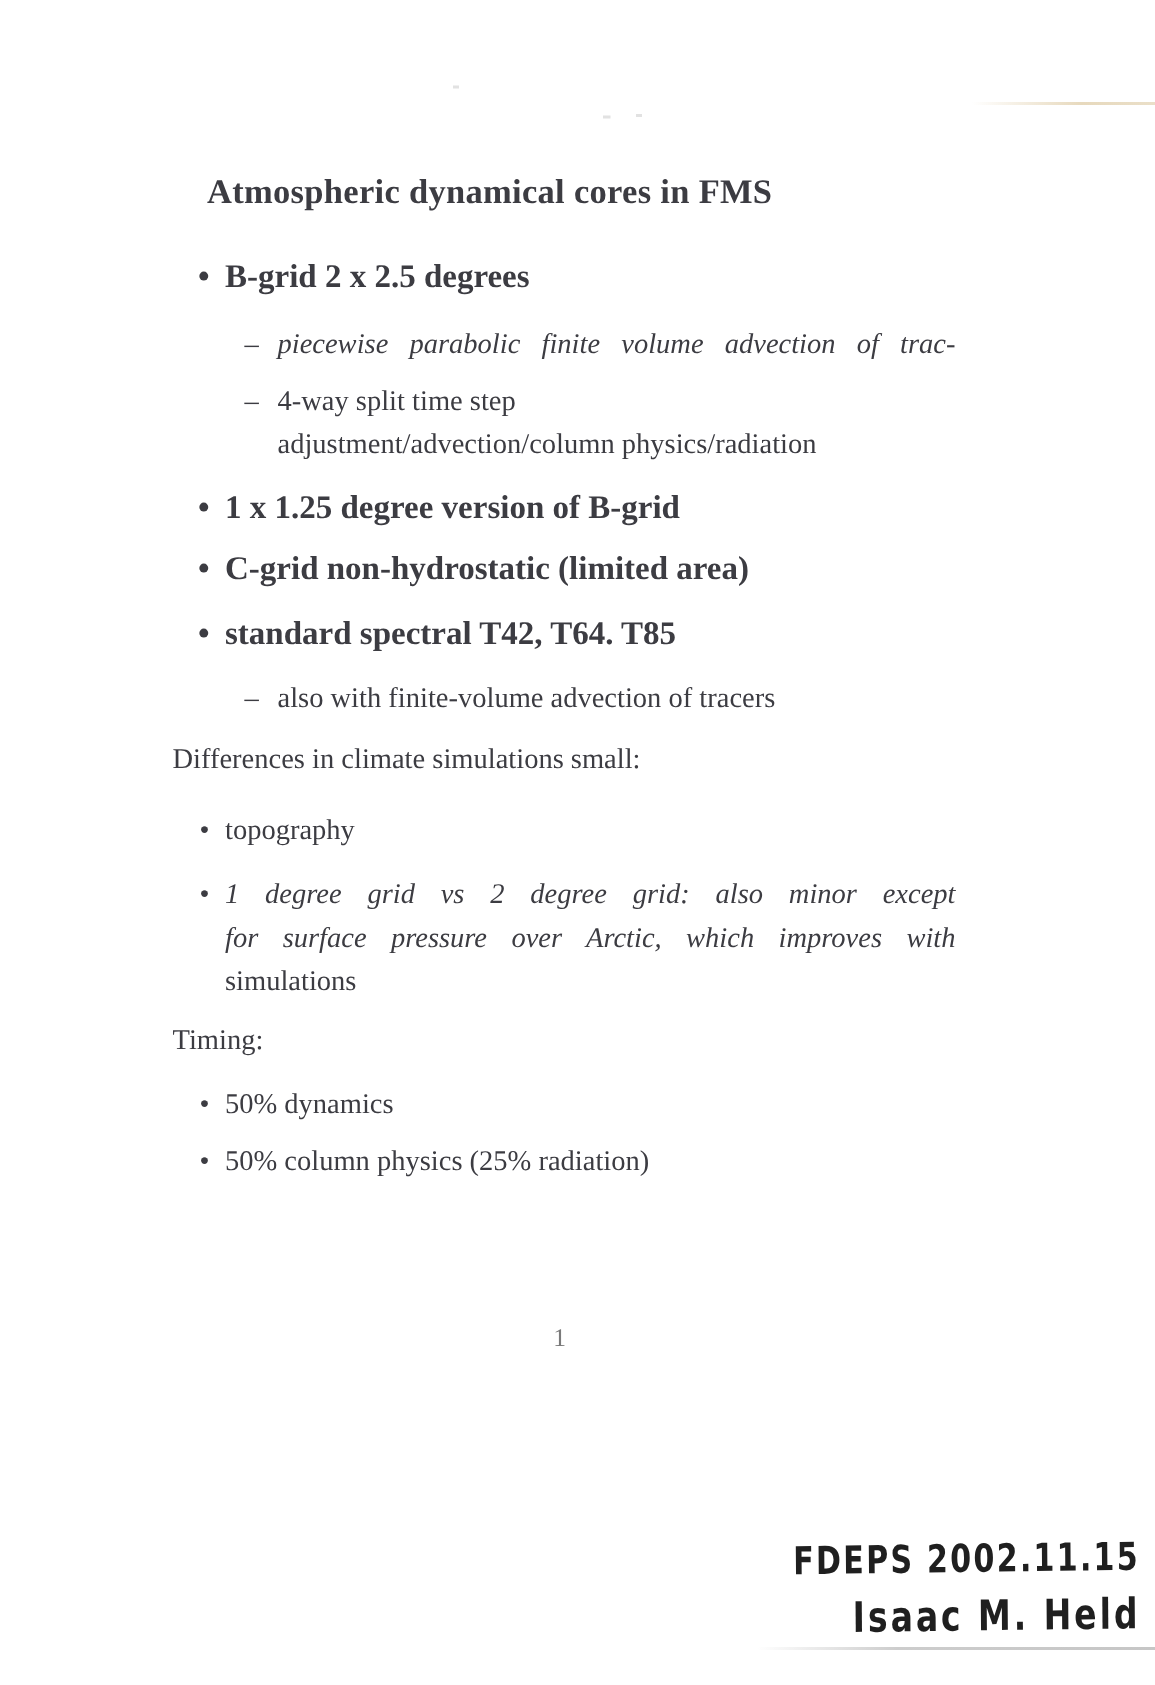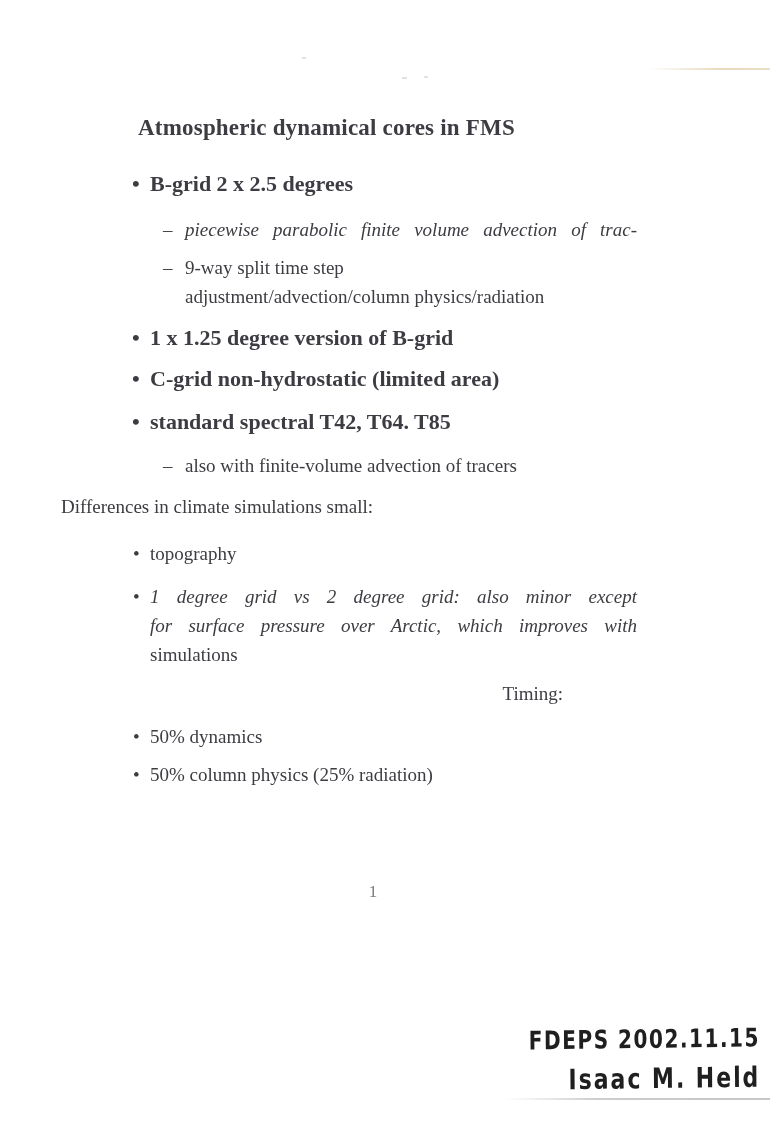--- a/index.html
+++ b/index.html
@@ -19,42 +19,42 @@
   .title {
     margin: 0 0 12px 138px;
     font-size: 23px; line-height: 28px; font-weight: 700;
     letter-spacing: 0.2px;
   }
 
   .blk { position: relative; }
   .bullet-item { margin-left: 150px; width: 487px; font-size: 19px; line-height: 29px; }
   .bullet-item.bold { font-size: 22px; line-height: 28px; font-weight: 700; width: 500px; }
   .dash-item { margin-left: 185px; width: 452px; font-size: 19px; line-height: 29px; }
-  .plain-para { margin-left: 61px; width: 502px; font-size: 19px; line-height: 28px; }
+  .plain-para { margin-left: 115px; width: 502px; font-size: 19px; line-height: 28px; }
 
   .marker {
     position: absolute; top: 0;
     font-weight: 400;
   }
   .bullet-item .marker { left: -17px; }
   .bullet-item.bold .marker { left: -18px; font-weight: 700; }
   .dash-item .marker { left: -22px; }
 
   .ln { display: block; }
   .jl { text-align: justify; text-align-last: justify; font-style: italic; }
 
   
   .mt-title { margin-top: 28px; }
   .m17 { margin-top: 17px; }
   .m9  { margin-top: 9px; }
   .m13 { margin-top: 13px; }
   .m15 { margin-top: 15px; }
   .m18 { margin-top: 18px; }
   .m14 { margin-top: 14px; }
-  .m11 { margin-top: 11px; text-align: right; }
+  .m11 { margin-top: 11px; }
 
   
   .page-number {
     position: absolute; top: 882px; left: 135px; width: 476px;
     text-align: center; font-size: 17px; line-height: 20px; color: #7a7a7a;
   }
 
   
   .signature {
     position: absolute; top: 1022px; right: 10px;
@@ -101,21 +101,21 @@
       <span class="ln">B-grid 2 x 2.5 degrees</span>
     </div>
 
     <div class="blk dash-item m17">
       <span class="marker">–</span>
       <span class="ln jl">piecewise parabolic finite volume advection of trac-</span>
     </div>
 
     <div class="blk dash-item m9">
       <span class="marker">–</span>
-      <span class="ln">9-way split time step</span>
+      <span class="ln">4-way split time step</span>
       <span class="ln">adjustment/advection/column physics/radiation</span>
     </div>
 
     <div class="blk bullet-item bold m13">
       <span class="marker">•</span>
       <span class="ln">1 x 1.25 degree version of B-grid</span>
     </div>
 
     <div class="blk bullet-item bold m13">
       <span class="marker">•</span>

